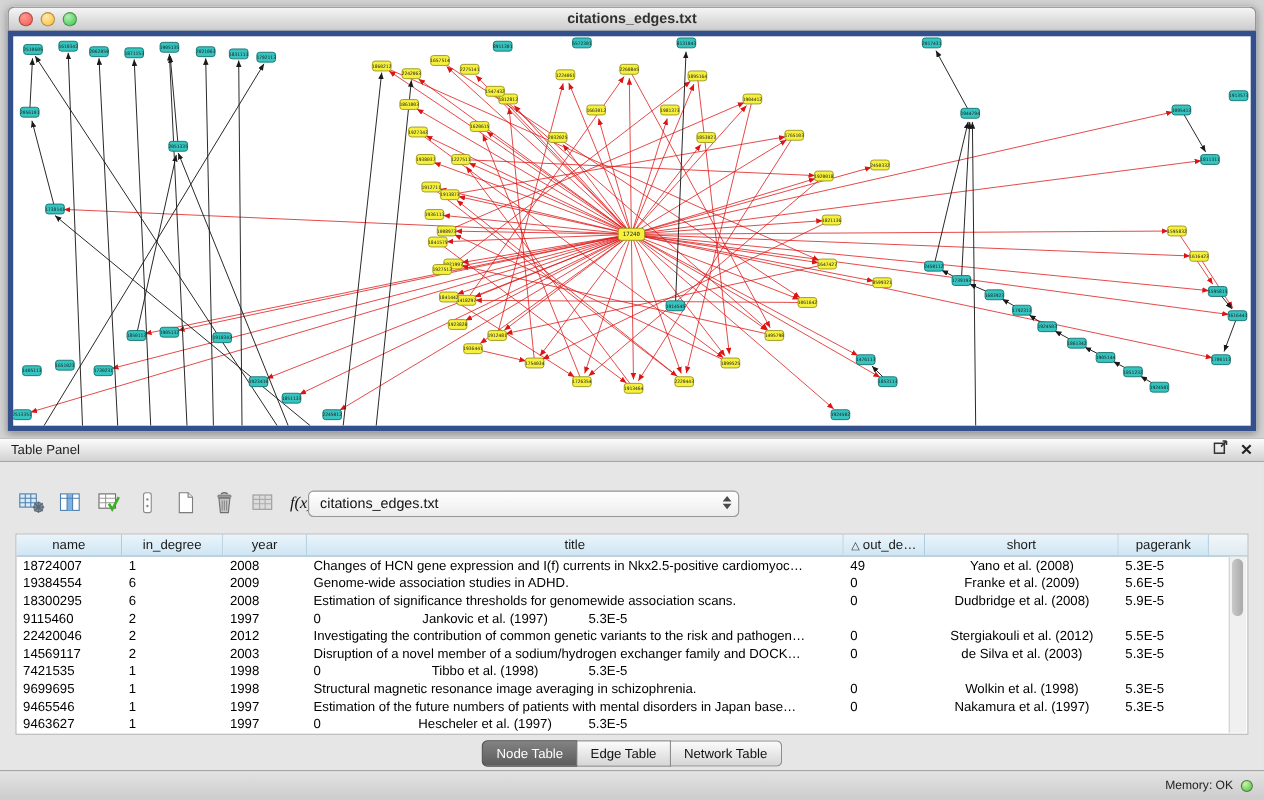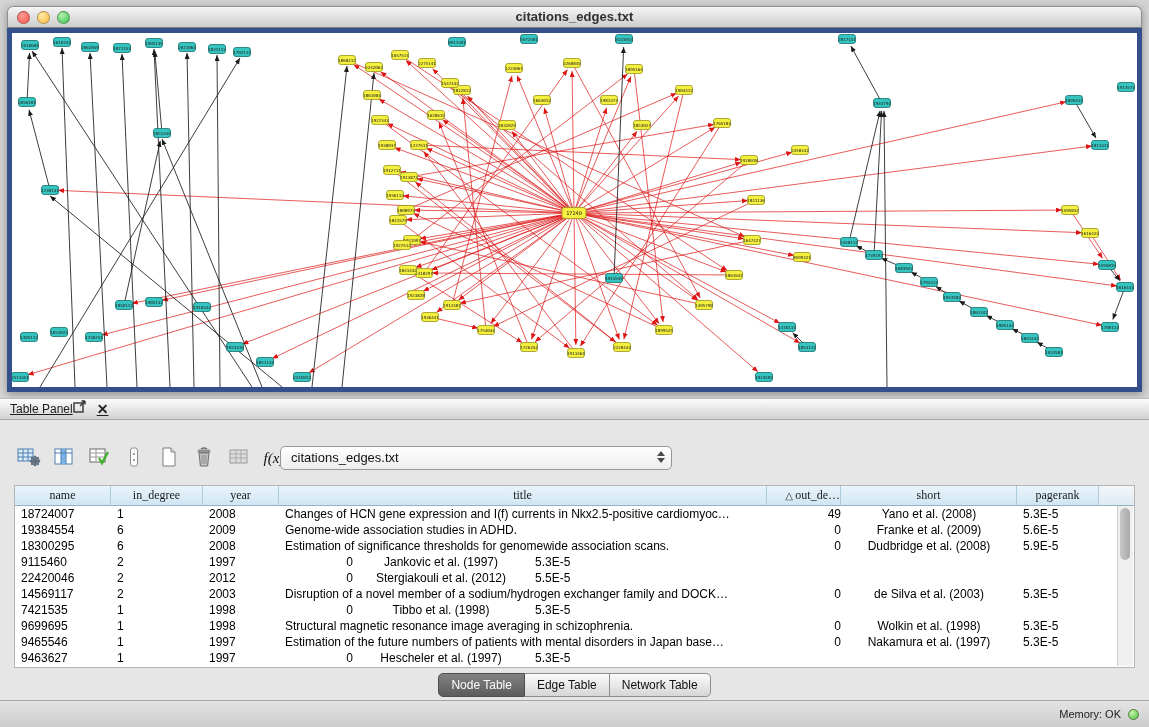--- a/index.html
+++ b/index.html
@@ -21,46 +21,46 @@
   .tl.yellow{background:radial-gradient(circle at 35% 30%,#ffe9a8,#fdbd3b);}
   .tl.green{background:radial-gradient(circle at 35% 30%,#b5f0b1,#35c649);}
   .canvas{position:absolute;left:0;top:22px;width:1135px;height:364px;
     background:#fff;border:5px solid #34508c;box-sizing:border-box;}
   .canvas svg{display:block;width:100%;height:100%;}
   
   .table-panel{position:absolute;left:0;top:398px;width:1149px;height:302px;background:#e6e6e6;}
   .tp-header{height:22px;background:linear-gradient(#fcfcfc,#d2d2d2);
     border-top:1px solid #bdbdbd;border-bottom:1px solid #a8a8a8;
     font-size:12px;line-height:21px;color:#1d1d1d;padding:0 10px;
-    display:flex;align-items:center;box-sizing:border-box;text-decoration:underline;}
+    display:flex;justify-content:space-between;align-items:center;box-sizing:border-box;}
   .tp-actions{display:flex;align-items:center;gap:10px;}
   .tp-close{font-size:14px;font-weight:bold;color:#222;line-height:14px;cursor:default;}
   
   .toolbar{position:absolute;left:16px;top:46px;height:28px;display:flex;align-items:center;gap:9px;}
   .toolbtn{width:26px;height:26px;border:none;background:transparent;padding:1px;
     display:flex;align-items:center;justify-content:center;}
   .fx{font-family:"Liberation Serif",serif;font-style:italic;font-size:15px;color:#111;}
   .combo{position:absolute;left:280px;top:48px;width:392px;height:24px;box-sizing:border-box;
     background:linear-gradient(#ffffff,#ededed);border:1px solid #979797;border-radius:5px;
     font-size:13px;line-height:22px;padding:0 24px 0 10px;color:#111;}
   .combo-arrows{position:absolute;right:6px;top:4px;display:flex;flex-direction:column;gap:2px;}
   .combo-arrows i{display:block;width:0;height:0;border-left:4px solid transparent;border-right:4px solid transparent;}
   .combo-arrows .up{border-bottom:5px solid #4a4a4a;}
   .combo-arrows .down{border-top:5px solid #4a4a4a;}
   
   .table-wrap{position:absolute;left:14px;top:87px;width:1121px;height:183px;background:#fff;
     border:1px solid #b5b5b5;box-sizing:border-box;overflow:hidden;}
   .thead{display:flex;height:20px;}
   .th{box-sizing:border-box;height:20px;font-size:12px;text-align:center;line-height:19px;color:#1a1a1a;
     background:linear-gradient(#eaf4fb,#cfe6f3);border-right:1px solid #aecbdb;border-bottom:1px solid #93b2c4;
-    overflow:hidden;white-space:nowrap;font-family:Liberation Serif, serif;}
+    overflow:hidden;white-space:nowrap;}
   .th.filler{flex:1;background:linear-gradient(#f2f7fa,#dfeaf1);border-right:none;}
   .sortglyph{font-size:10px;color:#333;}
   .c0{width:96px;} .c1{width:92px;} .c2{width:76px;} .c3{width:488px;}
-  .c4{width:74px;text-align:right;} .c5{width:176px;} .c6{width:82px;}
+  .c4{width:74px;} .c5{width:176px;} .c6{width:82px;}
   .tbody{position:relative;}
   .tr{display:flex;height:16px;}
   .td{box-sizing:border-box;font-size:12px;line-height:16px;color:#000;
     padding-left:6px;white-space:nowrap;overflow:hidden;}
   .td.center{text-align:center;padding-left:0;}
   .vscroll{position:absolute;right:1px;top:20px;bottom:1px;width:15px;
     background:#f0f0f0;border-left:1px solid #d0d0d0;}
   .vthumb{position:absolute;left:2px;top:2px;width:10px;height:52px;border-radius:5px;
     background:linear-gradient(90deg,#c9c9c9,#a9a9a9);}
   
@@ -555,20 +555,21 @@
           <div class="td c1">2</div>
           <div class="td c2">1997</div>
           <div class="td c4">0</div>
           <div class="td c5 center">Jankovic et al. (1997)</div>
           <div class="td c6">5.3E-5</div>
         </div>
         <div class="tr">
           <div class="td c0">22420046</div>
           <div class="td c1">2</div>
           <div class="td c2">2012</div>
+          <div class="td c3">Investigating the contribution of common genetic variants to the risk and pathogen…</div>
           <div class="td c4">0</div>
           <div class="td c5 center">Stergiakouli et al. (2012)</div>
           <div class="td c6">5.5E-5</div>
         </div>
         <div class="tr">
           <div class="td c0">14569117</div>
           <div class="td c1">2</div>
           <div class="td c2">2003</div>
           <div class="td c3">Disruption of a novel member of a sodium/hydrogen exchanger family and DOCK…</div>
           <div class="td c4">0</div>

